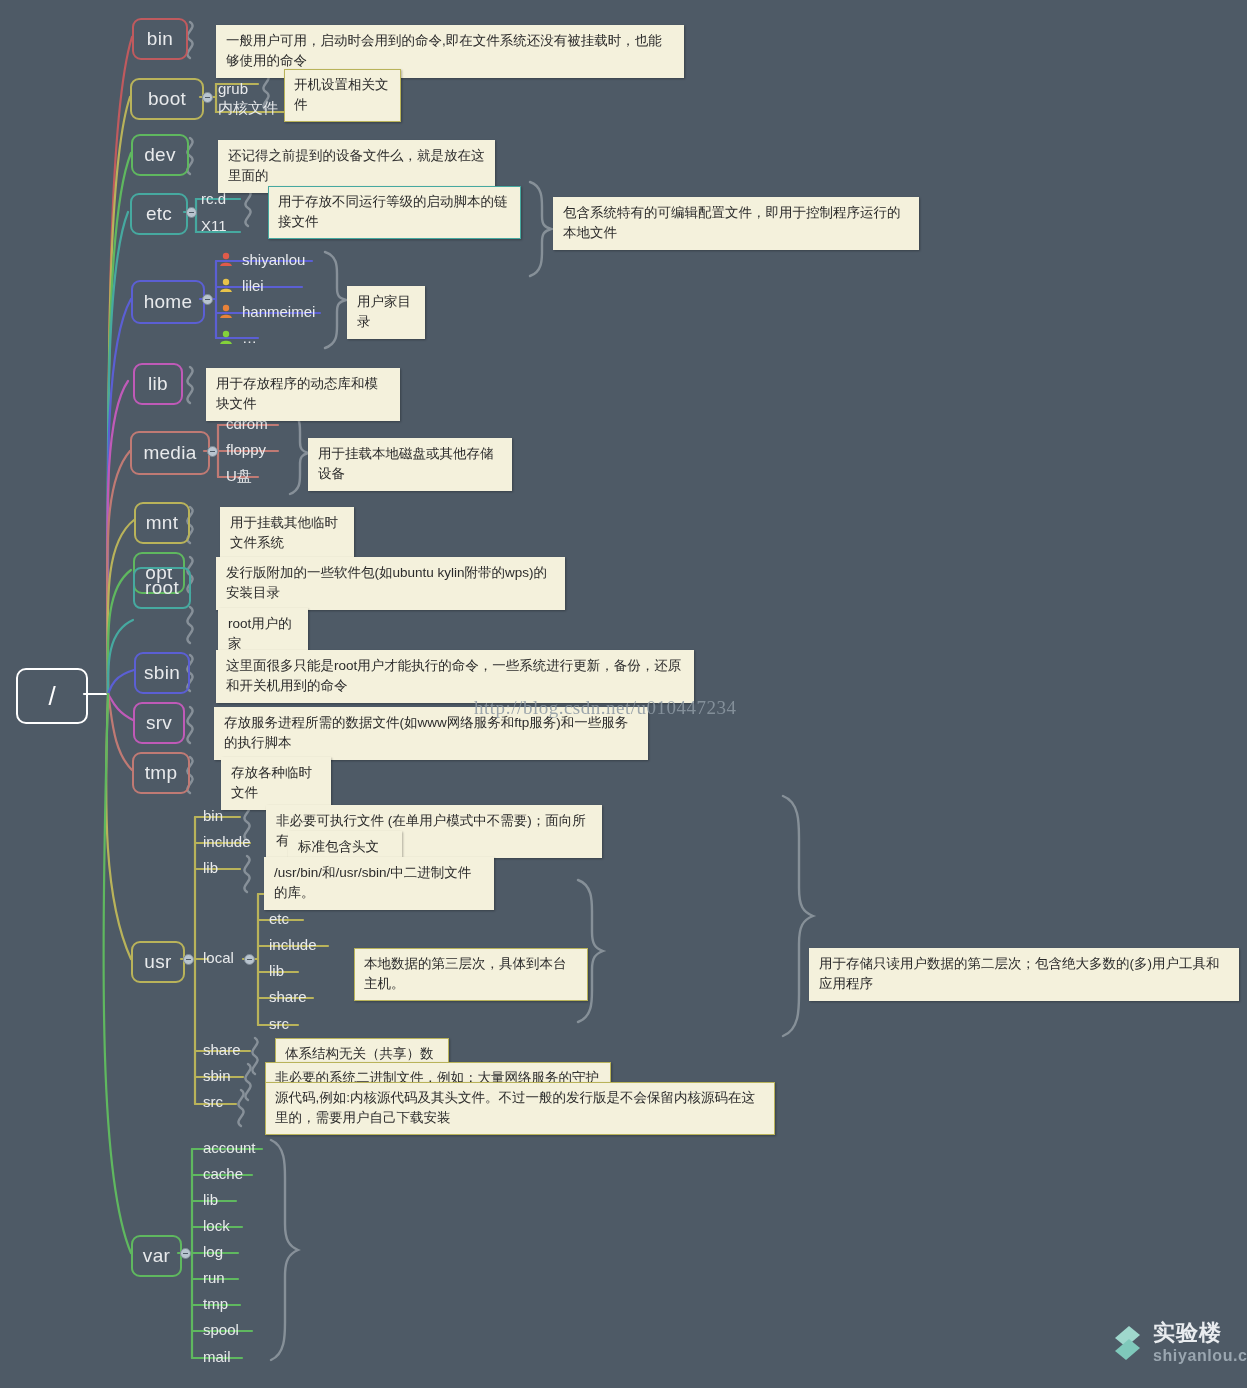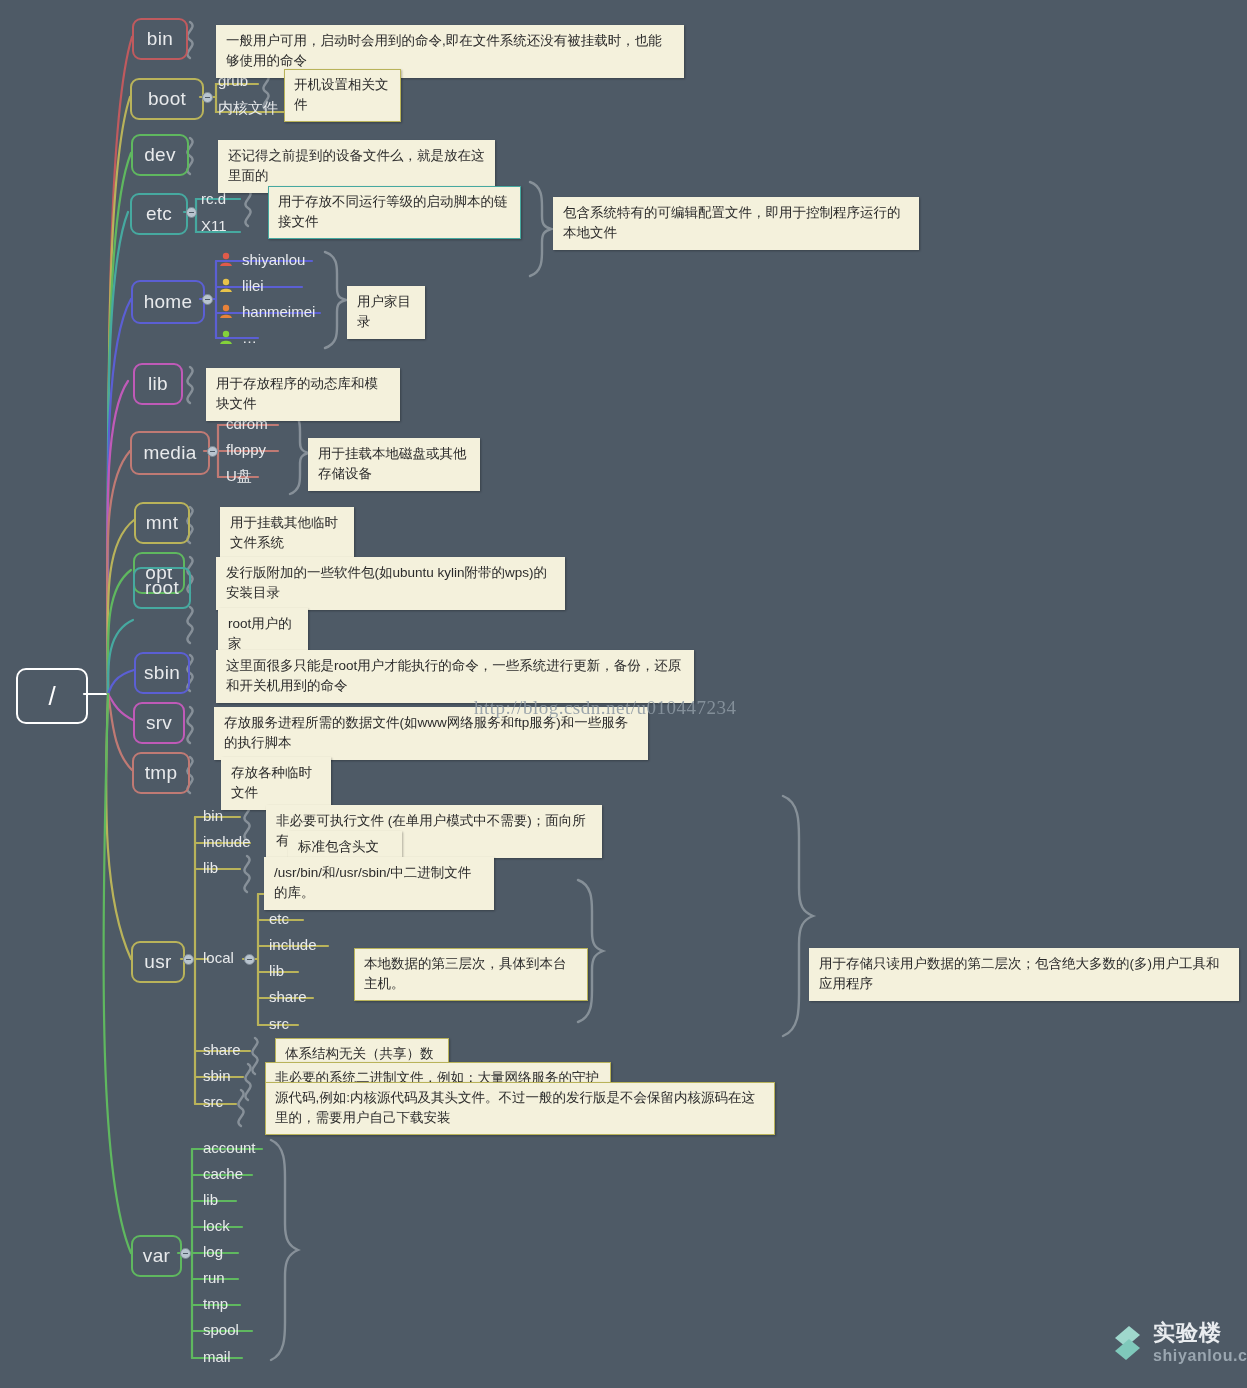--- a/index.html
+++ b/index.html
@@ -267,21 +267,21 @@
     </div>
 
   <div class="dot" style="left:202px;top:92px;"></div>
   <div class="dot" style="left:186px;top:207px;"></div>
   <div class="dot" style="left:202px;top:294px;"></div>
   <div class="dot" style="left:207px;top:446px;"></div>
   <div class="dot" style="left:183px;top:954px;"></div>
   <div class="dot" style="left:244px;top:954px;"></div>
   <div class="dot" style="left:180px;top:1248px;"></div>
 
-  <div class="l2" style="left:214px;top:72px;">
+  <div class="l2" style="left:214px;top:80px;">
     <span>grub</span></div>
   <div class="l2" style="left:214px;top:99px;">
     <span>内核文件（vmlinuz）</span></div>
 
   <div class="l2" style="left:197px;top:190px;">
     <span>rc.d</span></div>
   <div class="l2" style="left:197px;top:217px;">
     <span>X11</span></div>
 
   <div class="l2" style="left:238px;top:251px;">
@@ -378,21 +378,21 @@
 
   <div class="note bTeal" style="left:268px;top:186px;width:253px;">
     <span>用于存放不同运行等级的启动脚本的链接文件</span></div>
 
   <div class="note" style="left:347px;top:286px;width:78px;">
     <span>用户家目录</span></div>
 
   <div class="note" style="left:206px;top:368px;width:194px;">
     <span>用于存放程序的动态库和模块文件</span></div>
 
-  <div class="note" style="left:308px;top:438px;width:172px;">
+  <div class="note" style="left:308px;top:438px;width:204px;">
     <span>用于挂载本地磁盘或其他存储设备</span></div>
 
   <div class="note" style="left:220px;top:507px;width:134px;">
     <span>用于挂载其他临时文件系统</span></div>
 
   <div class="note" style="left:216px;top:557px;width:349px;">
     <span>发行版附加的一些软件包(如ubuntu kylin附带的wps)的安装目录</span></div>
 
   <div class="note" style="left:218px;top:608px;width:90px;">
     <span>root用户的家</span></div>

